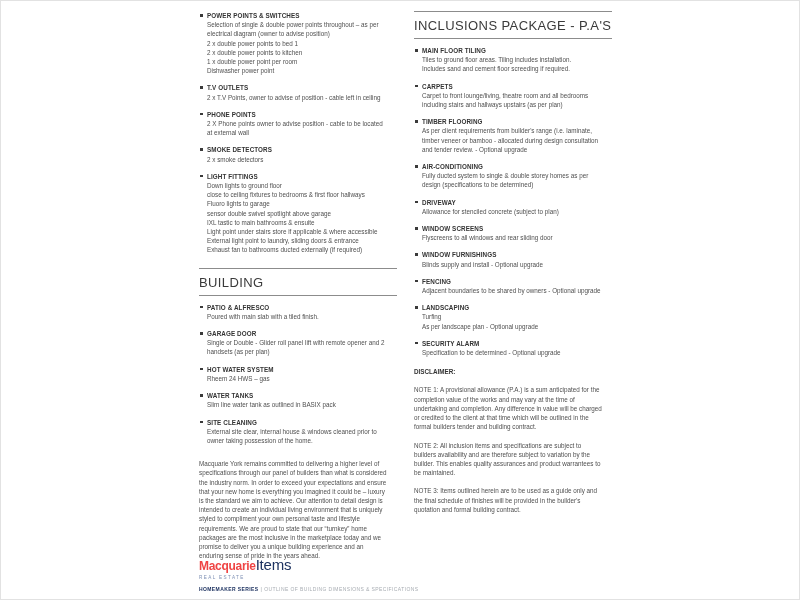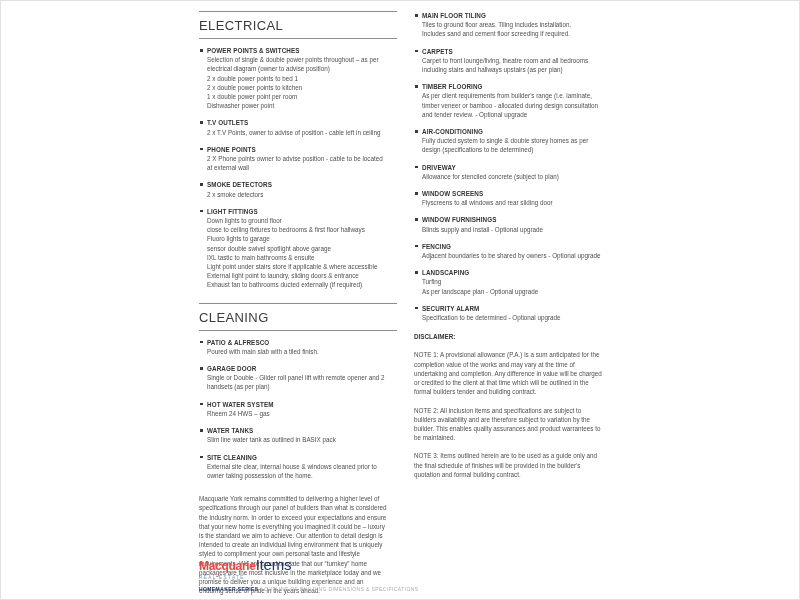--- a/index.html
+++ b/index.html
@@ -116,21 +116,20 @@
   .tagline-text { color: #a8adb3; }
 </style>
 </head>
 <body>
 
 <div class="page">
   <div class="content">
 
     <div class="col">
       <section class="sec">
-        <h2 class="sec-head">ELECTRICAL</h2>
         <div>
 
             <div class="item">
               <div class="item-title">POWER POINTS &amp; SWITCHES</div>
               <div class="item-desc">Selection of single &amp; double power points throughout – as per
 electrical diagram (owner to advise position)
 2 x double power points to bed 1
 2 x double power points to kitchen
 1 x double power point per room
 Dishwasher power point</div>
@@ -160,21 +159,21 @@
 sensor double swivel spotlight above garage
 IXL tastic to main bathrooms &amp; ensuite
 Light point under stairs store if applicable &amp; where accessible
 External light point to laundry, sliding doors &amp; entrance
 Exhaust fan to bathrooms ducted externally (if required)</div>
             </div>
           </div>
       </section>
 
       <section class="sec">
-        <h2 class="sec-head">CLEANING</h2>
+        <h2 class="sec-head">BUILDING</h2>
         <div>
 
             <div class="item">
               <div class="item-title">PATIO &amp; ALFRESCO</div>
               <div class="item-desc">Poured with main slab with a tiled finish.</div>
             </div>
 
             <div class="item">
               <div class="item-title">GARAGE DOOR</div>
               <div class="item-desc">Single or Double - Glider roll panel lift with remote opener and 2
@@ -207,20 +206,21 @@
 intended to create an individual living environment that is uniquely
 styled to compliment your own personal taste and lifestyle
 requirements. We are proud to state that our “turnkey” home
 packages are the most inclusive in the marketplace today and we
 promise to deliver you a unique building experience and an
 enduring sense of pride in the years ahead.</p>
     </div>
 
     <div class="col">
       <section class="sec">
+        <h2 class="sec-head">INCLUSIONS PACKAGE - P.A'S</h2>
         <div>
 
             <div class="item">
               <div class="item-title">MAIN FLOOR TILING</div>
               <div class="item-desc">Tiles to ground floor areas. Tiling includes installation.
 Includes sand and cement floor screeding if required.</div>
             </div>
 
             <div class="item">
               <div class="item-title">CARPETS</div>

